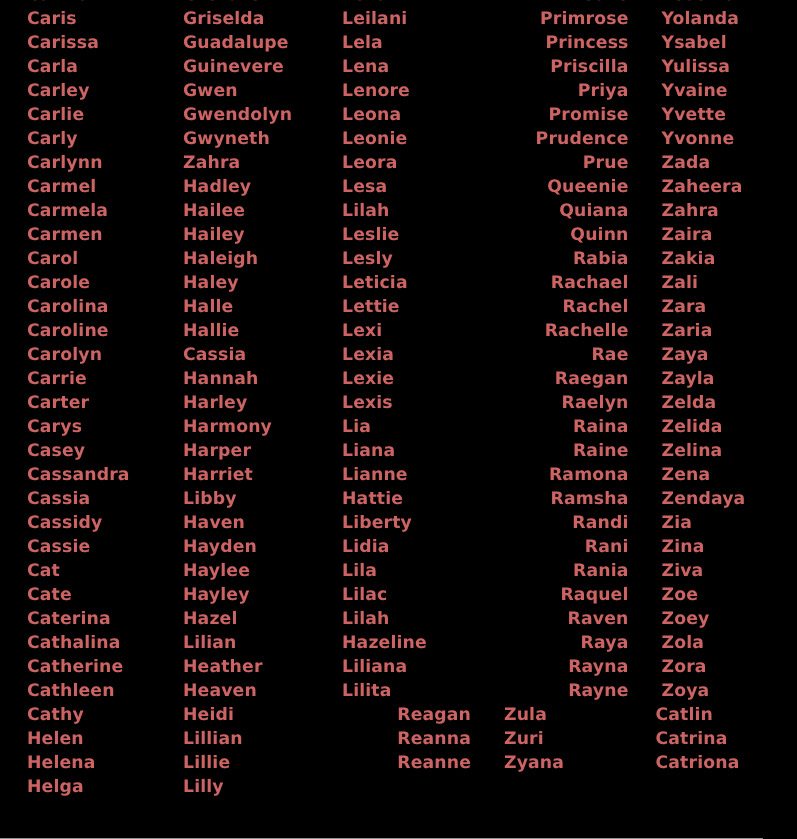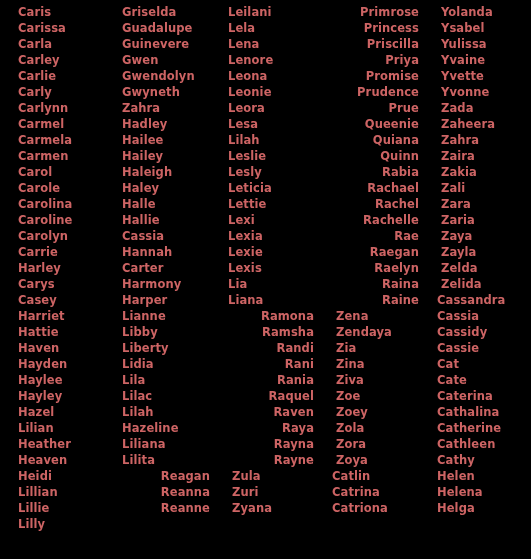--- a/index.html
+++ b/index.html
@@ -131,42 +131,43 @@
       <div class="name-cell col-1">Carolyn</div>
       <div class="name-cell col-2">Cassia</div>
       <div class="name-cell col-3">Lexia</div>
       <div class="name-cell col-4">Rae</div>
       <div class="name-cell col-5">Zaya</div>
       <div class="name-cell col-1">Carrie</div>
       <div class="name-cell col-2">Hannah</div>
       <div class="name-cell col-3">Lexie</div>
       <div class="name-cell col-4">Raegan</div>
       <div class="name-cell col-5">Zayla</div>
+      <div class="name-cell col-1">Carter</div>
       <div class="name-cell col-2">Harley</div>
-      <div class="name-cell col-1">Carter</div>
       <div class="name-cell col-3">Lexis</div>
       <div class="name-cell col-4">Raelyn</div>
       <div class="name-cell col-5">Zelda</div>
       <div class="name-cell col-1">Carys</div>
       <div class="name-cell col-2">Harmony</div>
       <div class="name-cell col-3">Lia</div>
       <div class="name-cell col-4">Raina</div>
       <div class="name-cell col-5">Zelida</div>
       <div class="name-cell col-1">Casey</div>
       <div class="name-cell col-2">Harper</div>
       <div class="name-cell col-3">Liana</div>
       <div class="name-cell col-4">Raine</div>
+      <div class="name-cell col-5">Zelina</div>
       <div class="name-cell col-1">Cassandra</div>
       <div class="name-cell col-2">Harriet</div>
       <div class="name-cell col-3">Lianne</div>
       <div class="name-cell col-4">Ramona</div>
       <div class="name-cell col-5">Zena</div>
       <div class="name-cell col-1">Cassia</div>
+      <div class="name-cell col-3">Libby</div>
       <div class="name-cell col-2">Hattie</div>
-      <div class="name-cell col-3">Libby</div>
       <div class="name-cell col-4">Ramsha</div>
       <div class="name-cell col-5">Zendaya</div>
       <div class="name-cell col-1">Cassidy</div>
       <div class="name-cell col-2">Haven</div>
       <div class="name-cell col-3">Liberty</div>
       <div class="name-cell col-4">Randi</div>
       <div class="name-cell col-5">Zia</div>
       <div class="name-cell col-1">Cassie</div>
       <div class="name-cell col-2">Hayden</div>
       <div class="name-cell col-3">Lidia</div>

